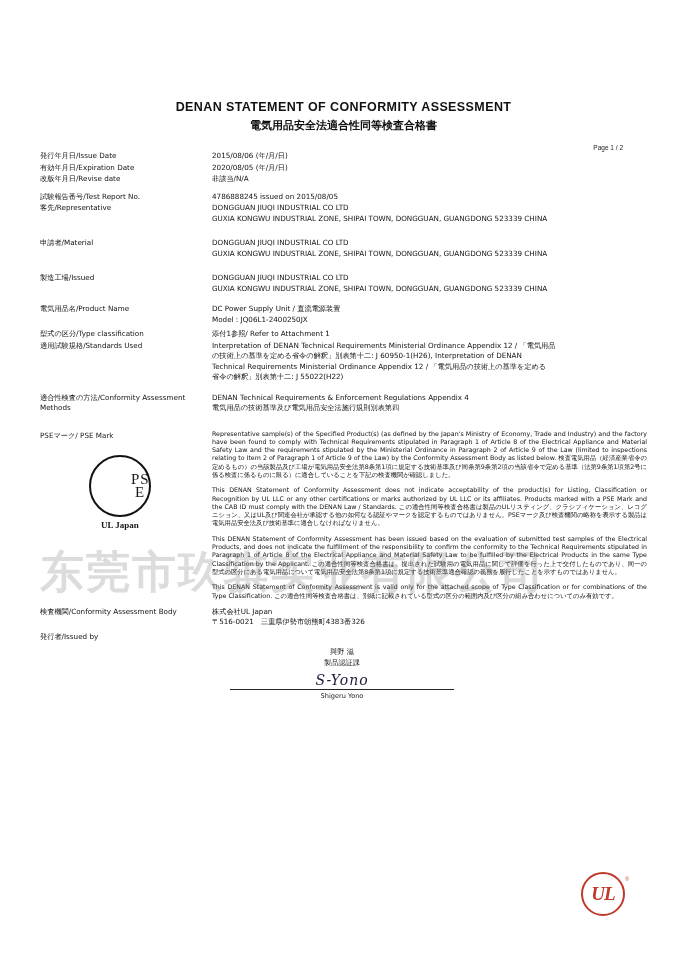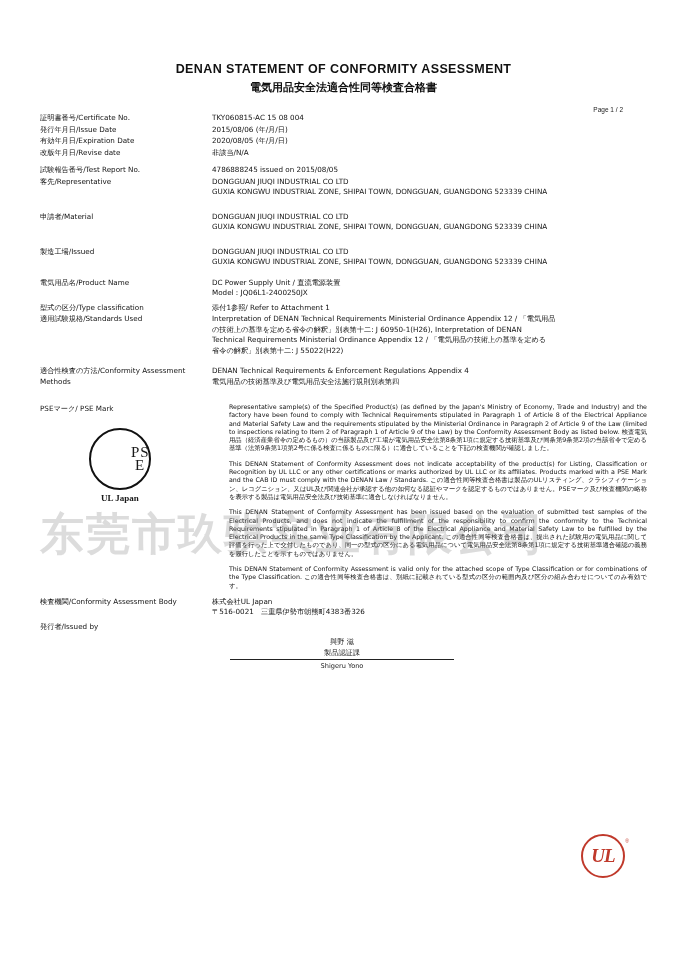--- a/index.html
+++ b/index.html
@@ -20,20 +20,21 @@
     width: 687px;
     height: 974px;
     box-sizing: border-box;
     padding: 0;
   }
 
   
   .doc-header {
     text-align: center;
     padding-top: 62px;
+    margin-top: 38px;
   }
   .title-en {
     font-size: 12.5px;
     font-weight: bold;
     letter-spacing: 0.4px;
     color: #111;
   }
   .title-jp {
     font-size: 11px;
     font-weight: bold;
@@ -79,21 +80,20 @@
   }
   .val .line { display: block; }
   .gap-sm { height: 6px; }
   .gap-md { height: 10px; }
 
   
   .pse-block {
     display: flex;
     align-items: flex-start;
     margin-top: 6px;
-    gap: 17px;
   }
   .pse-left {
     width: 172px;
     flex: 0 0 172px;
     font-size: 7.2px;
     line-height: 11px;
     font-family: "DejaVu Sans", sans-serif;
   }
   .pse-right {
     flex: 1;
@@ -225,24 +225,20 @@
 
   <div class="doc-header">
     <div class="title-en">DENAN STATEMENT OF CONFORMITY ASSESSMENT</div>
     <div class="title-jp">電気用品安全法適合性同等検査合格書</div>
   </div>
 
   <div class="page-num">Page 1 / 2</div>
 
   <div class="content">
 
-    <div class="row tight">
-      <div class="lbl">証明書番号/Certificate No.</div>
-      <div class="val">TKY060815-AC 15 08 004</div>
-    </div>
 
     <div class="row tight">
       <div class="lbl">発行年月日/Issue Date</div>
       <div class="val">2015/08/06 (年/月/日)</div>
     </div>
 
     <div class="row tight">
       <div class="lbl">有効年月日/Expiration Date</div>
       <div class="val">2020/08/05 (年/月/日)</div>
     </div>
@@ -372,20 +368,21 @@
       </div>
 
       <div class="row">
         <div class="lbl">発行者/Issued by</div>
         <div class="val"></div>
       </div>
 
       <div class="sig-area">
         <div class="sig-name-jp">與野 滋</div>
         <div class="sig-name-jp">製品認証課</div>
+        <div class="sig-script">S-Yono</div>
         <div class="sig-rule"></div>
         <div class="sig-name-en">Shigeru Yono</div>
       </div>
     </div>
 
   </div>
 
   <div class="watermark">东莞市玖骐实业有限公司</div>
 
   <div class="ul-logo">

